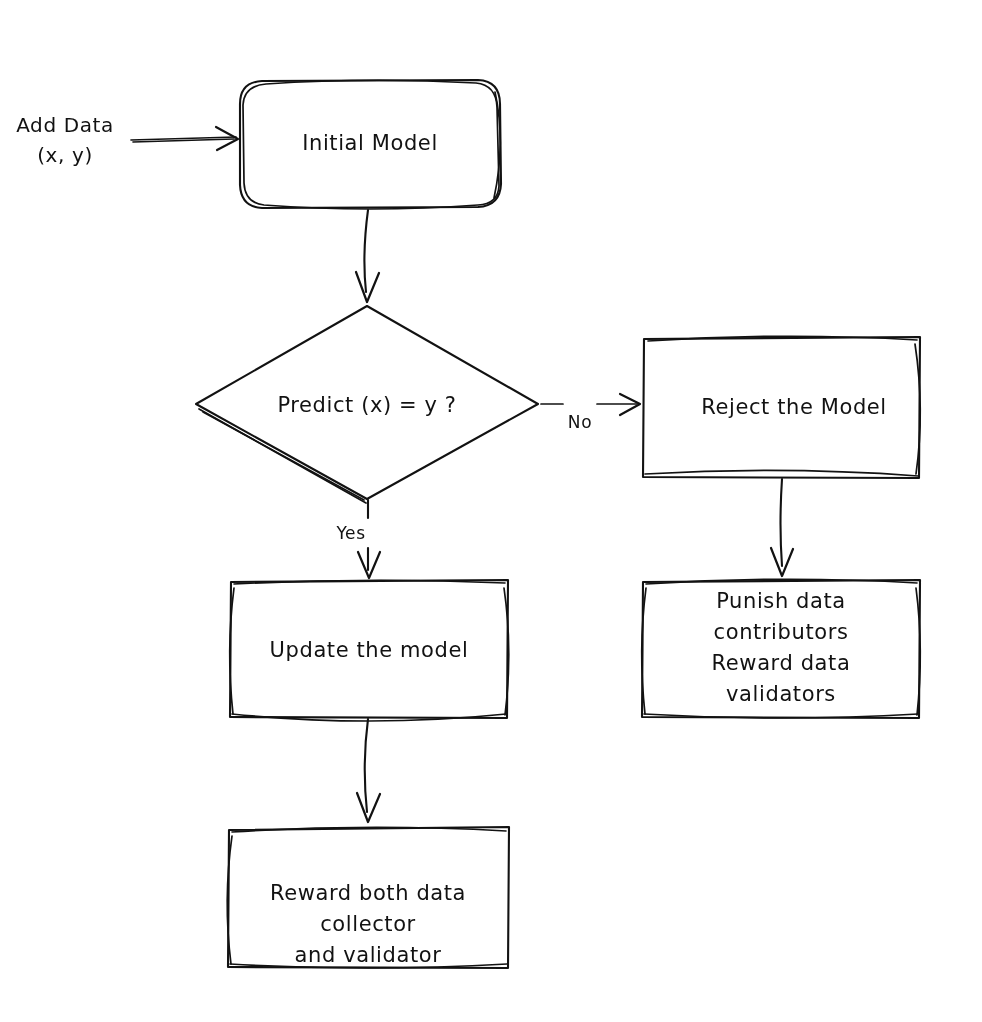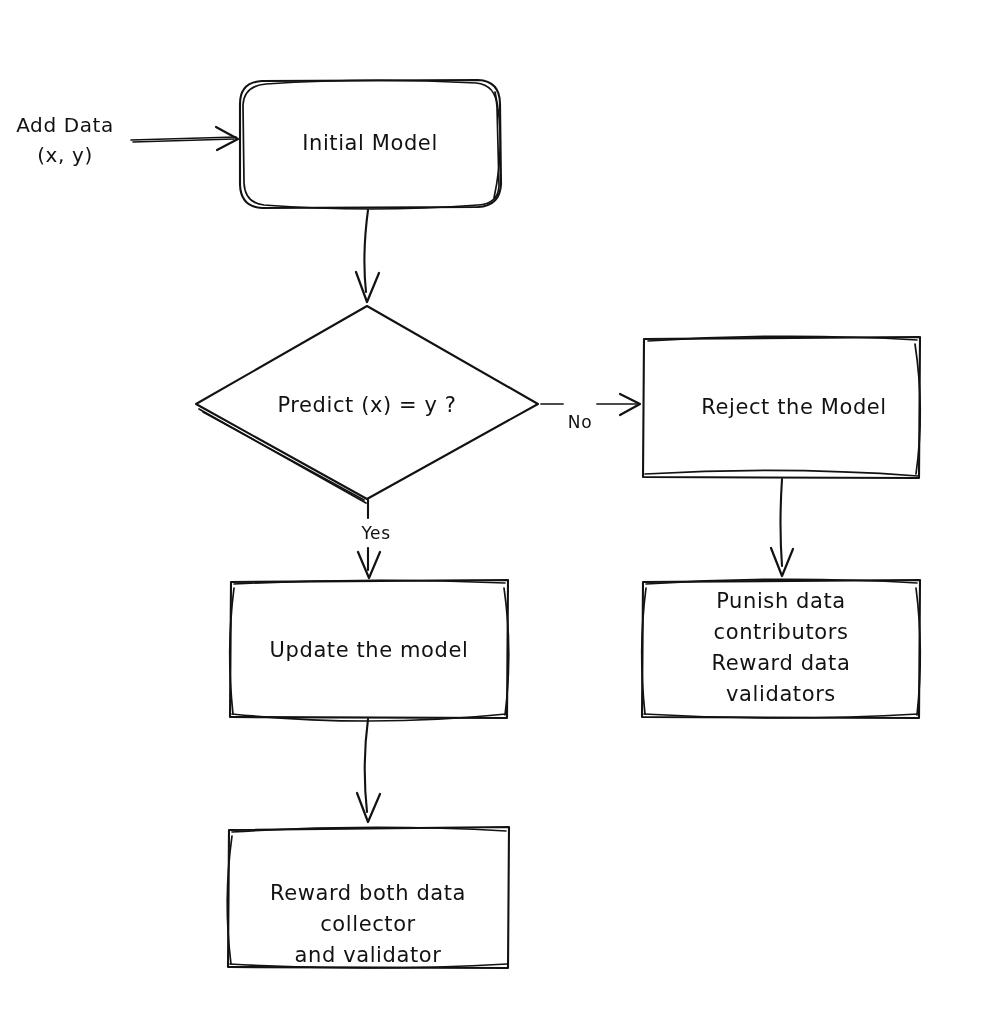--- a/index.html
+++ b/index.html
@@ -175,17 +175,17 @@
 contributors
 Reward data
 validators</span></div>
 
     <div class="lbl node" style="left:368px; top:924px;"><span>Reward both data
 collector
 and validator</span></div>
 
     <div class="lbl small" style="left:580px; top:405px;margin-top:17px;">No</div>
 
-    <div class="lbl small" style="left:376px; top:533px;">Yes</div>
+    <div class="lbl small" style="left:351px; top:533px;">Yes</div>
 
   </div>
 
 </div>
 
 </body></html>

